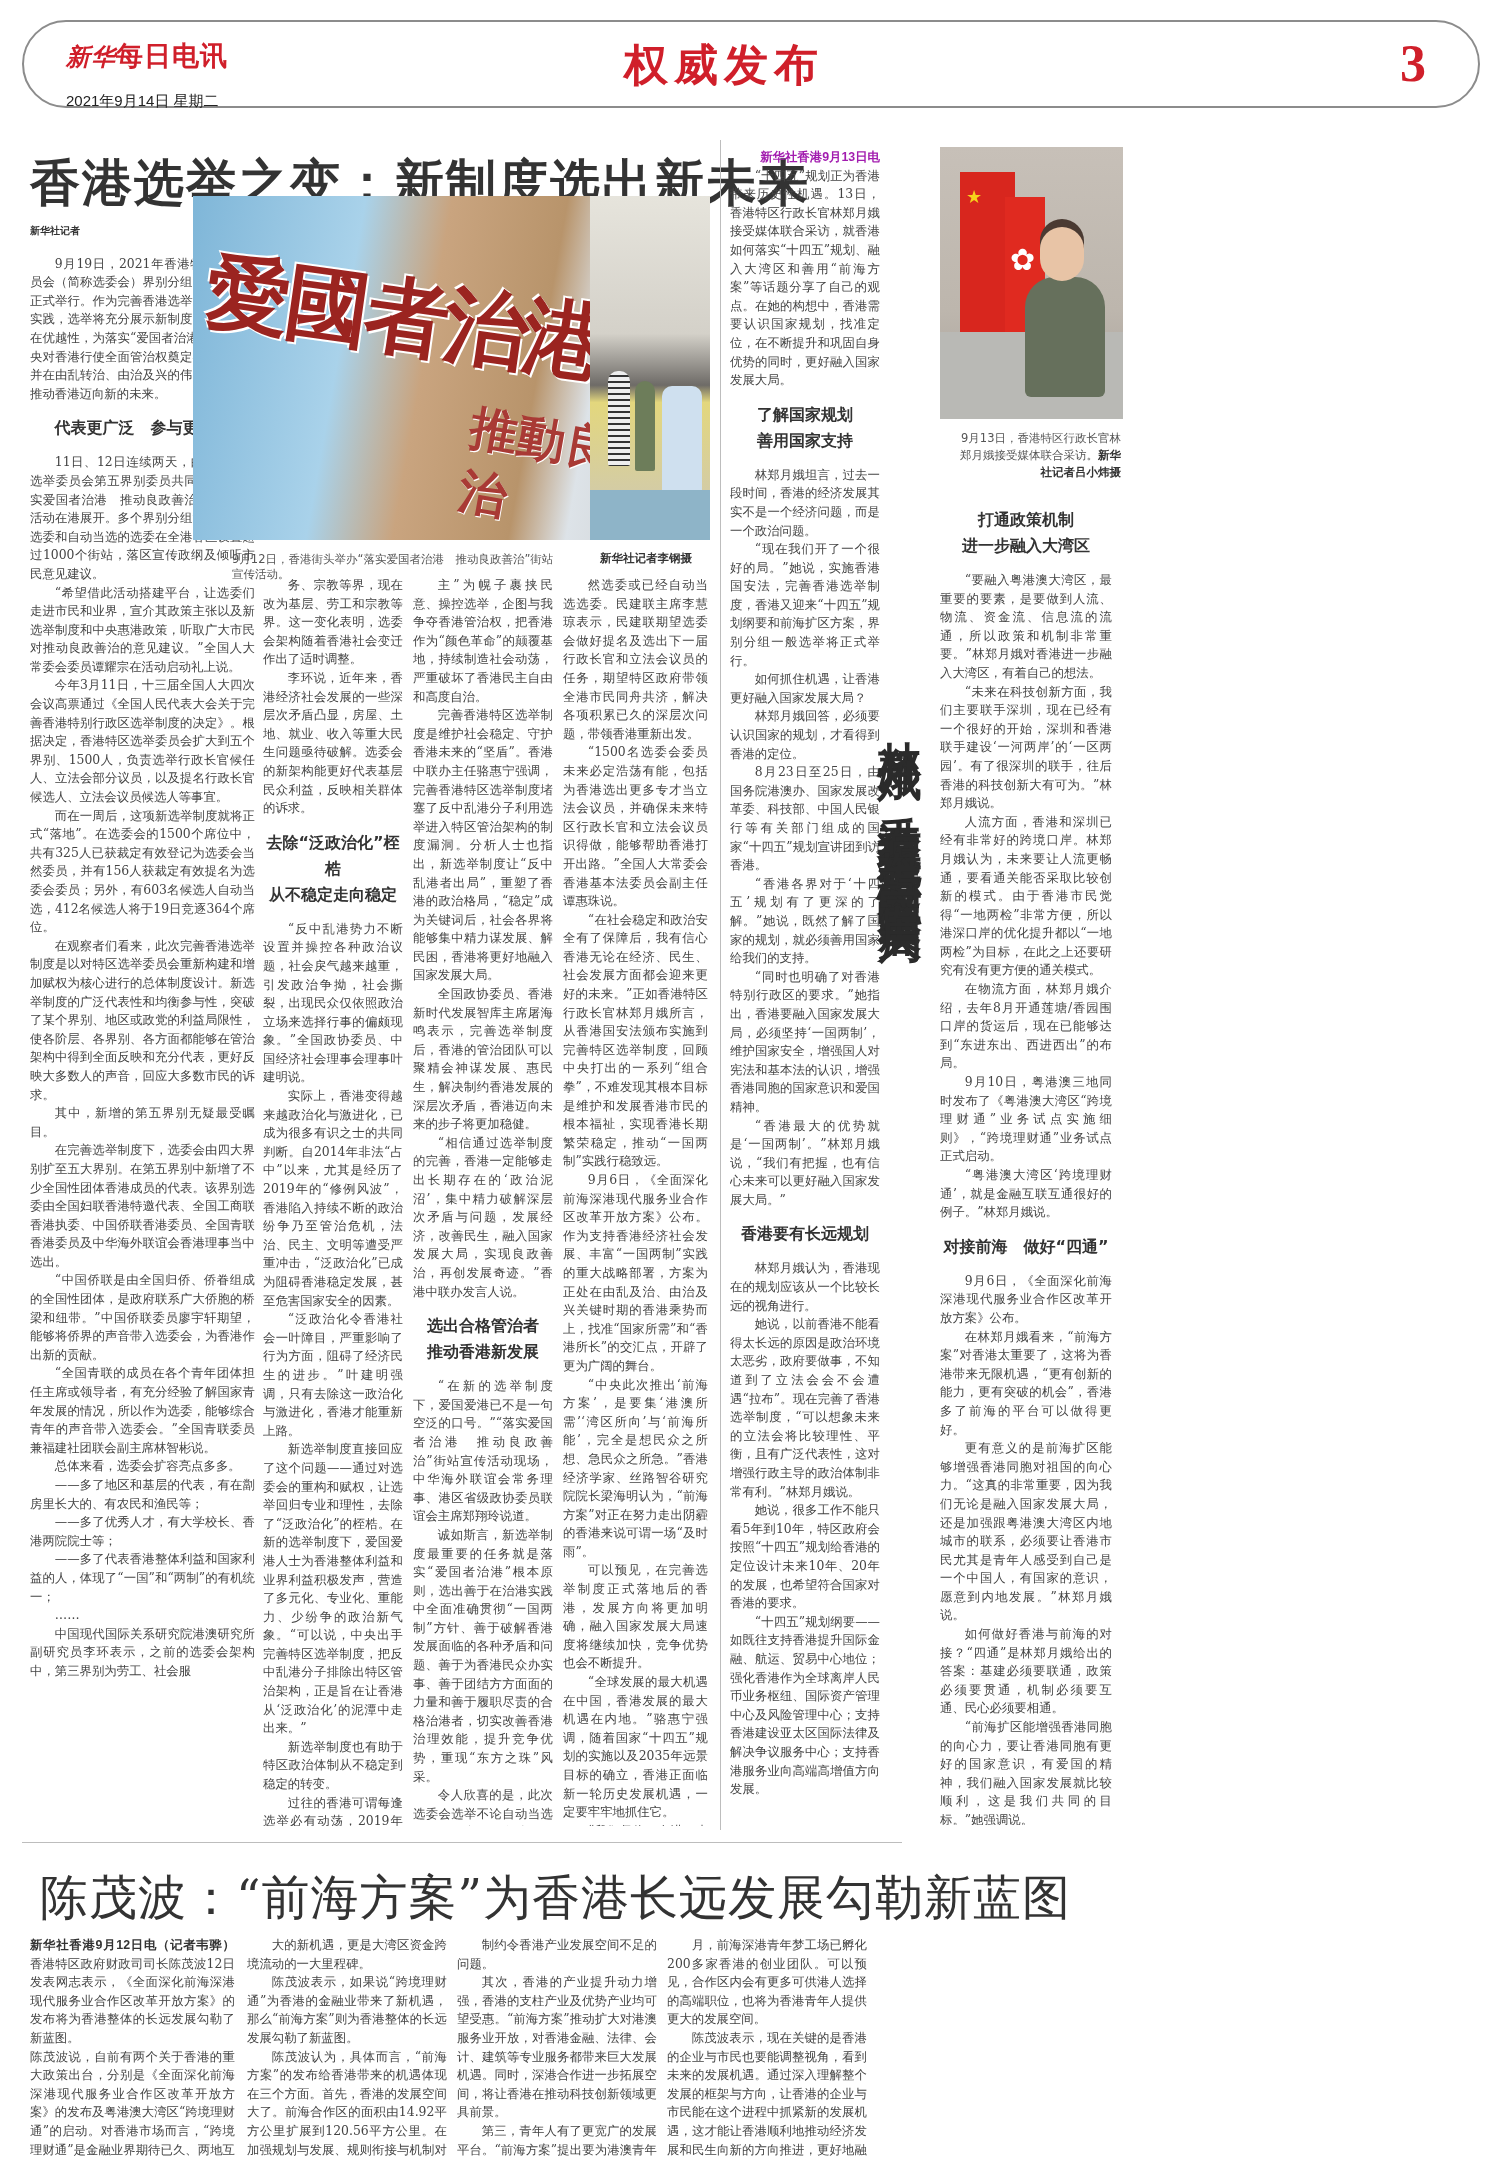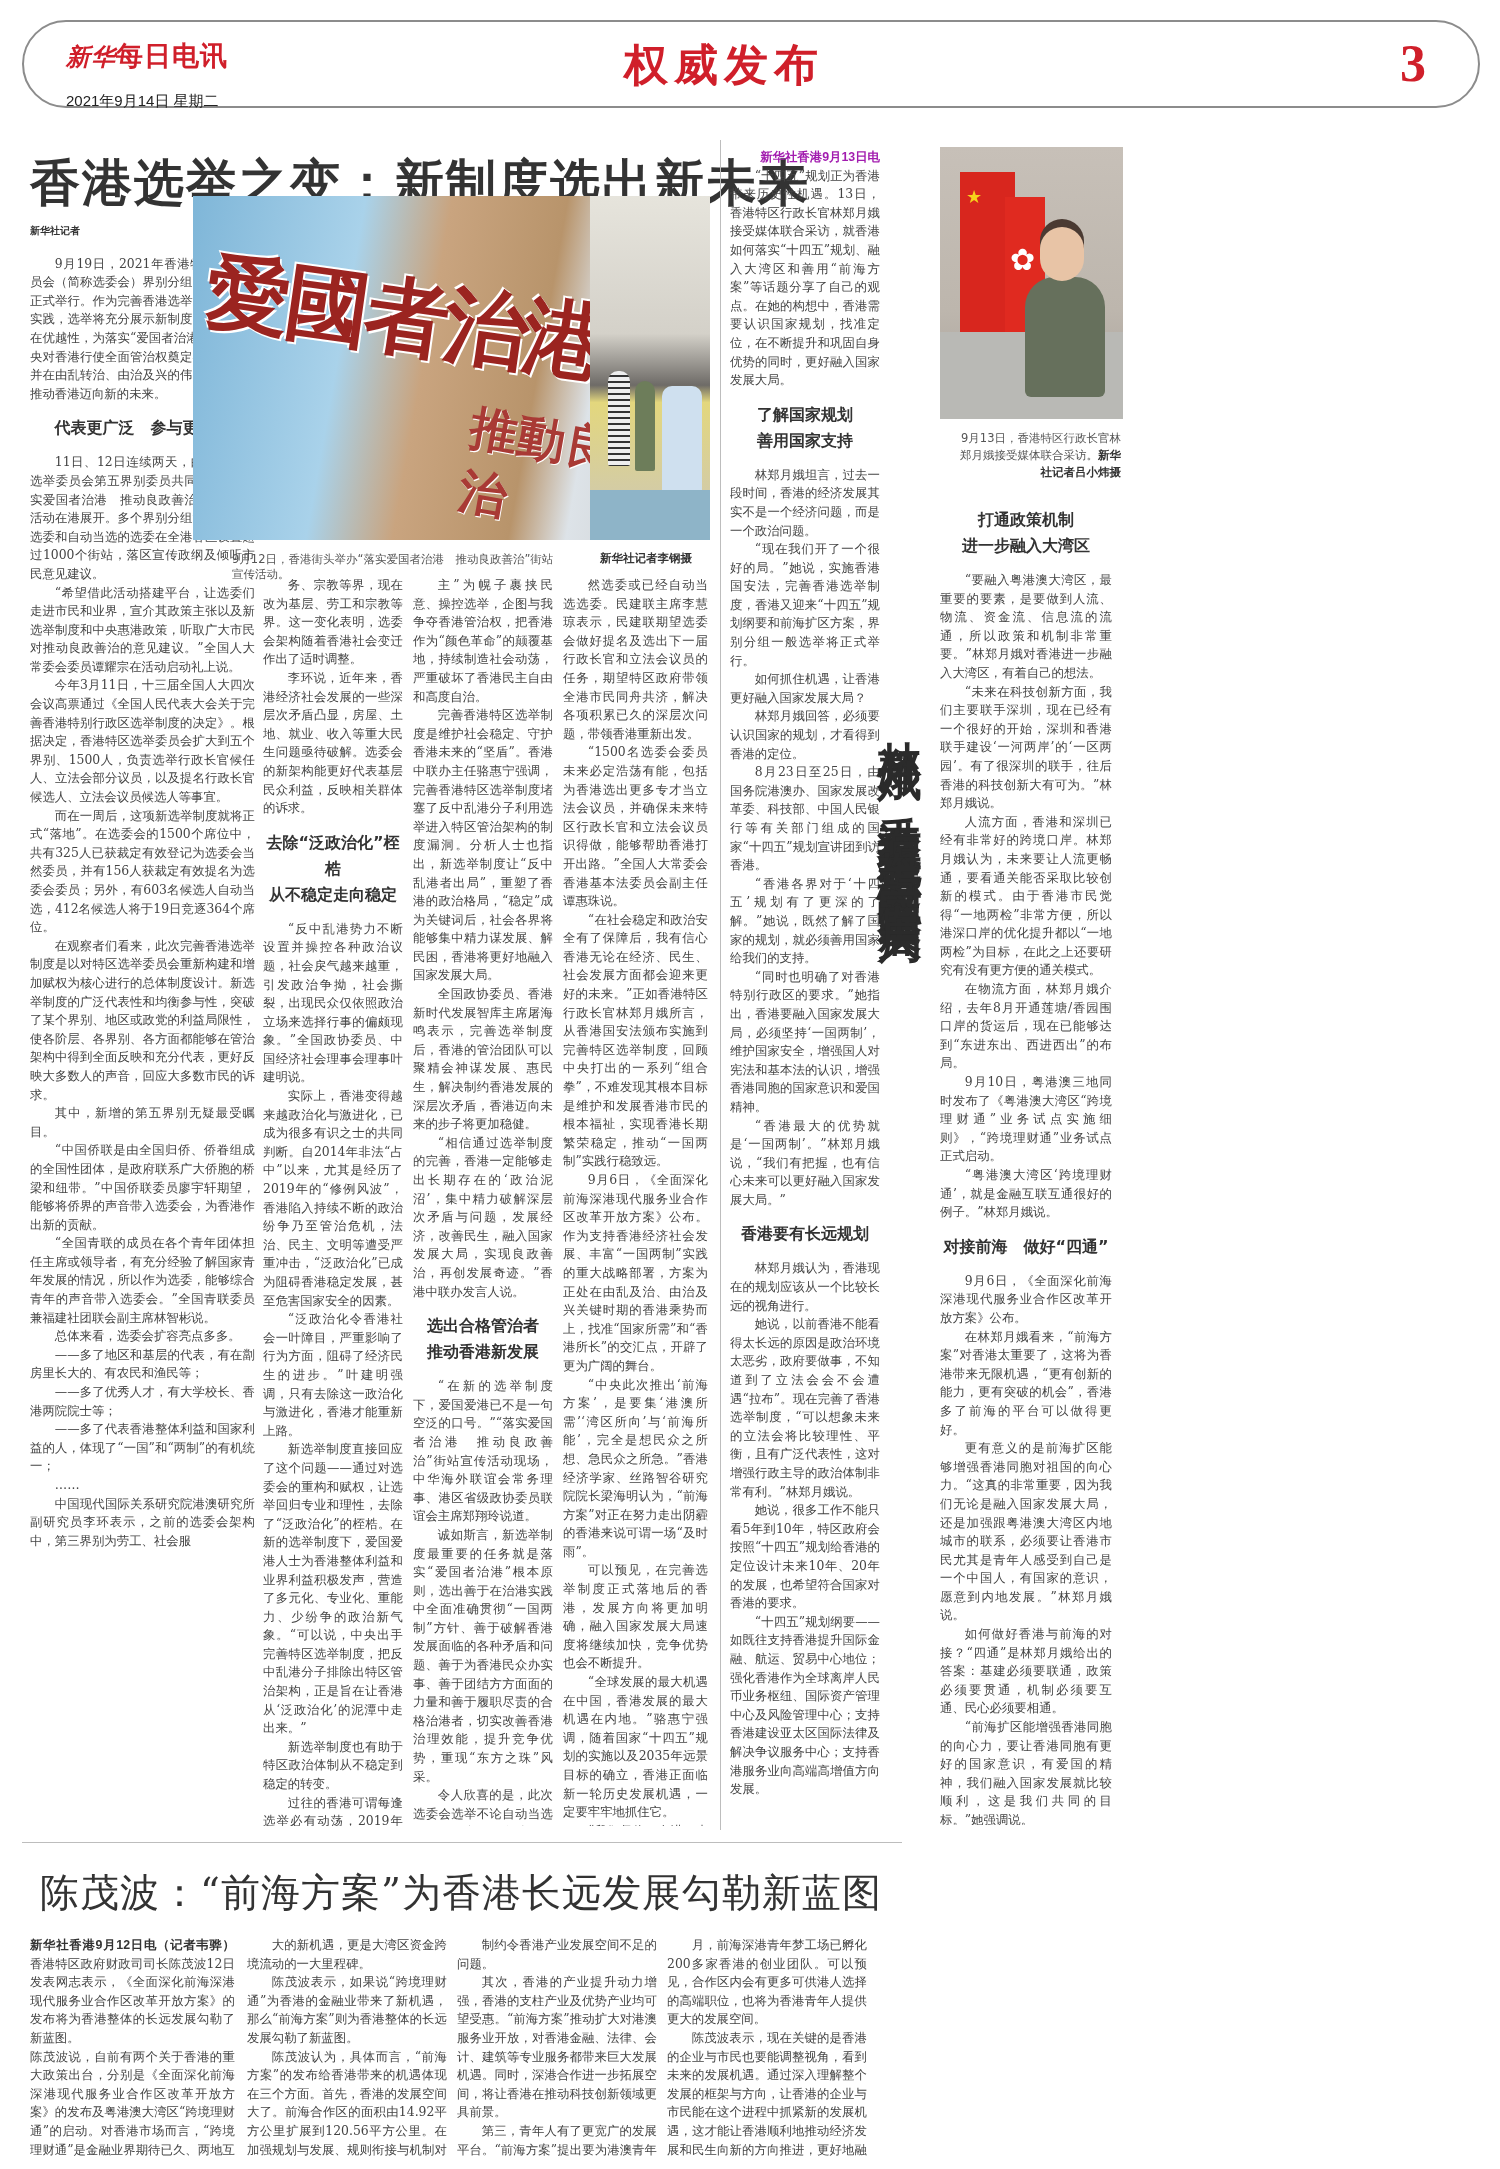--- a/index.html
+++ b/index.html
@@ -51,21 +51,21 @@
   .sofa { position: absolute; left: 0; top: 185px; width: 183px; height: 90px; background: #b9b9b5; }
   .person-body { position: absolute; left: 85px; top: 130px; width: 80px; height: 120px; background: #66705c; border-radius: 30px 30px 6px 6px; }
   .person-head { position: absolute; left: 100px; top: 80px; width: 44px; height: 54px; background: #e8c4a6; border-radius: 22px; box-shadow: 0 -8px 0 #4a3a32; }
 
   .vertical-title { position: absolute; left: 876px; top: 150px; width: 50px; font-size: 44px; font-weight: bold;
     font-family: "DejaVu Serif", serif; color: #2b2b2b; line-height: 52px; text-align: center; writing-mode: vertical-rl; letter-spacing: 6px; }
 
   .divider-v { position: absolute; width: 1px; background: #bdbdbd; }
   .divider-h { position: absolute; height: 1px; background: #bdbdbd; }
 
-  .headline-bottom { position: absolute; left: 40px; top: 1866px; font-size: 39px; color: #333;
+  .headline-bottom { position: absolute; left: 40px; top: 1866px; font-size: 48px; color: #333;
     font-family: "DejaVu Serif", serif; letter-spacing: 1px; }
 </style>
 </head>
 <body>
 
 <div class="masthead">
   <div class="brand">
     <div class="brand-name">
       <span class="big">新华</span><span>每日电讯</span>
     </div>
@@ -83,20 +83,21 @@
       <p>9月19日，2021年香港特区选举委员会（简称选委会）界别分组一般选举将正式举行。作为完善香港选举制度的首场实践，选举将充分展示新制度的变化和内在优越性，为落实“爱国者治港”原则和中央对香港行使全面管治权奠定牢固根基，并在由乱转治、由治及兴的伟大转折中，推动香港迈向新的未来。</p>
     </div>
   <div class="subhead">代表更广泛　参与更均衡</div>
   <div id="a1c1b">
       <p>11日、12日连续两天，由香港特区选举委员会第五界别委员共同发起的“落实爱国者治港　推动良政善治”街站宣传活动在港展开。多个界别分组近千名当然选委和自动当选的选委在全港各区设置超过1000个街站，落区宣传政纲及倾听市民意见建议。</p>
       <p>“希望借此活动搭建平台，让选委们走进市民和业界，宣介其政策主张以及新选举制度和中央惠港政策，听取广大市民对推动良政善治的意见建议。”全国人大常委会委员谭耀宗在活动启动礼上说。</p>
       <p>今年3月11日，十三届全国人大四次会议高票通过《全国人民代表大会关于完善香港特别行政区选举制度的决定》。根据决定，香港特区选举委员会扩大到五个界别、1500人，负责选举行政长官候任人、立法会部分议员，以及提名行政长官候选人、立法会议员候选人等事宜。</p>
       <p>而在一周后，这项新选举制度就将正式“落地”。在选委会的1500个席位中，共有325人已获裁定有效登记为选委会当然委员，并有156人获裁定有效提名为选委会委员；另外，有603名候选人自动当选，412名候选人将于19日竞逐364个席位。</p>
       <p>在观察者们看来，此次完善香港选举制度是以对特区选举委员会重新构建和增加赋权为核心进行的总体制度设计。新选举制度的广泛代表性和均衡参与性，突破了某个界别、地区或政党的利益局限性，使各阶层、各界别、各方面都能够在管治架构中得到全面反映和充分代表，更好反映大多数人的声音，回应大多数市民的诉求。</p>
       <p>其中，新增的第五界别无疑最受瞩目。</p>
+      <p>在完善选举制度下，选委会由四大界别扩至五大界别。在第五界别中新增了不少全国性团体香港成员的代表。该界别选委由全国妇联香港特邀代表、全国工商联香港执委、中国侨联香港委员、全国青联香港委员及中华海外联谊会香港理事当中选出。</p>
       <p>“中国侨联是由全国归侨、侨眷组成的全国性团体，是政府联系广大侨胞的桥梁和纽带。”中国侨联委员廖宇轩期望，能够将侨界的声音带入选委会，为香港作出新的贡献。</p>
       <p>“全国青联的成员在各个青年团体担任主席或领导者，有充分经验了解国家青年发展的情况，所以作为选委，能够综合青年的声音带入选委会。”全国青联委员兼福建社团联会副主席林智彬说。</p>
       <p>总体来看，选委会扩容亮点多多。</p>
       <p>——多了地区和基层的代表，有在劏房里长大的、有农民和渔民等；</p>
       <p>——多了优秀人才，有大学校长、香港两院院士等；</p>
       <p>——多了代表香港整体利益和国家利益的人，体现了“一国”和“两制”的有机统一；</p>
       <p>……</p>
       <p>中国现代国际关系研究院港澳研究所副研究员李环表示，之前的选委会架构中，第三界别为劳工、社会服</p>
     </div>
 </div>

